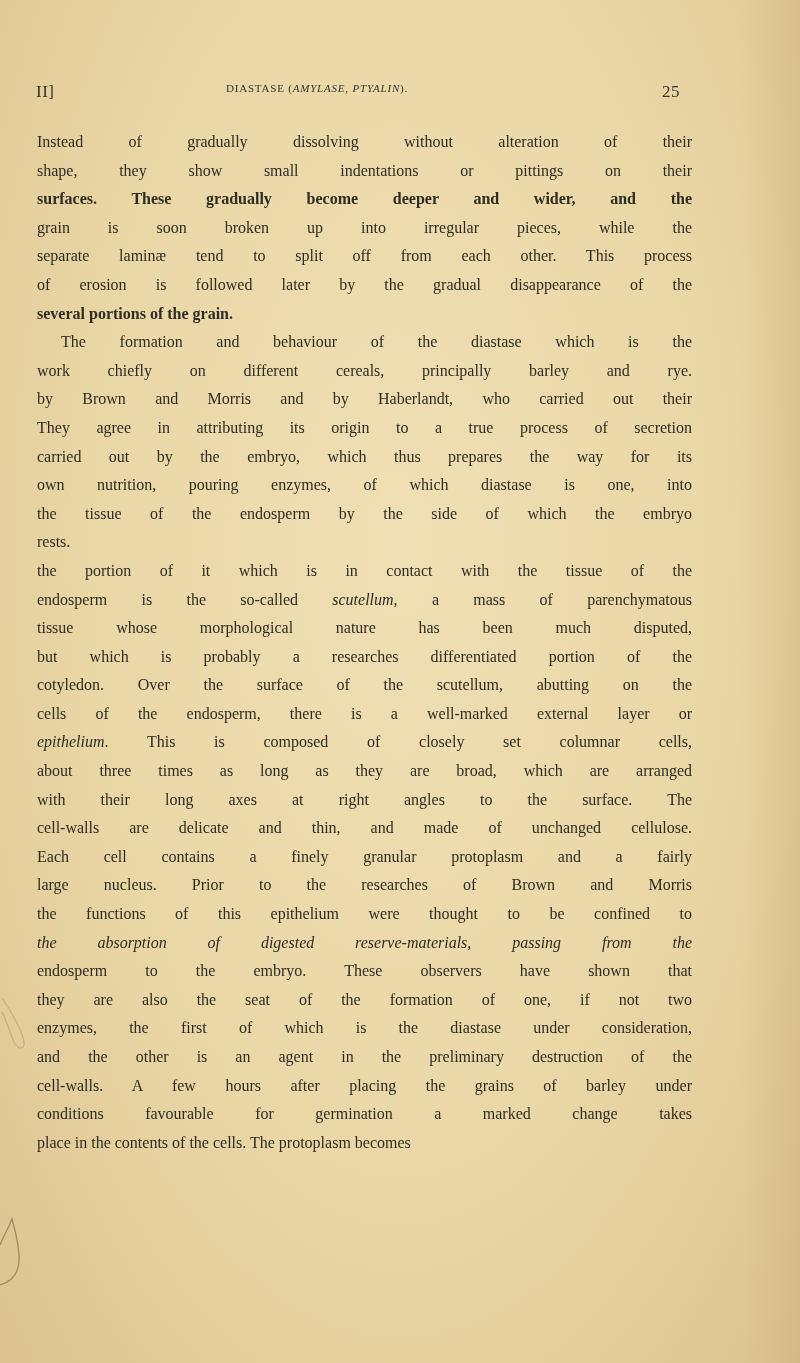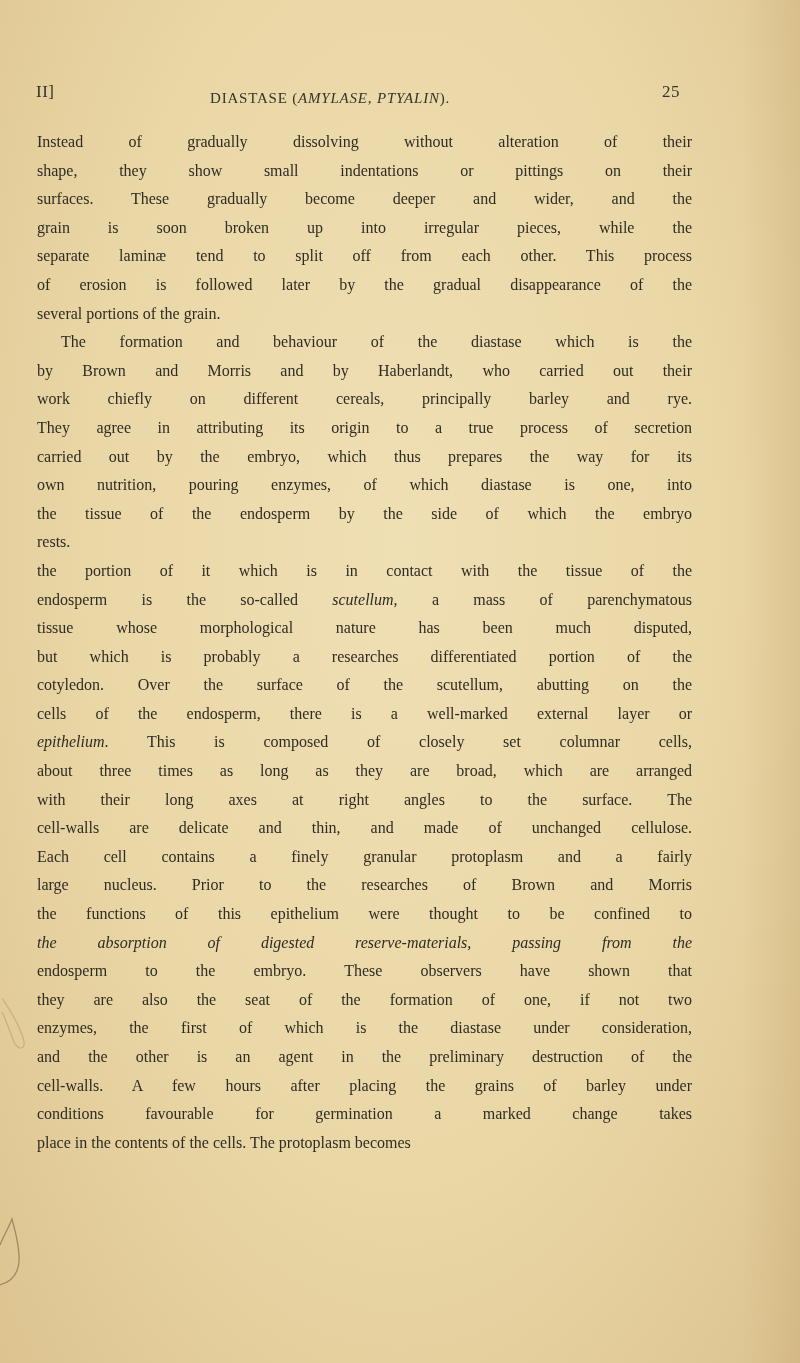--- a/index.html
+++ b/index.html
@@ -39,27 +39,26 @@
       letter-spacing: 0.5px;
       color: #35342a;
     }
     .running-head .chapter {
       position: absolute;
       left: 0;
       top: 0;
     }
     .running-head .title {
       position: absolute;
-      left: 174px;
+      left: 190px;
       top: 0;
       font-variant: small-caps;
       text-transform: uppercase;
-      font-size: 15px;
+      font-size: 11px;
       letter-spacing: 0.8px;
-      margin-top: 8px;
     }
     .running-head .title i {
       font-style: italic;
     }
     .running-head .folio {
       position: absolute;
       right: 12px;
       top: 0;
     }
     .body-text {
@@ -97,28 +96,28 @@
 
   <div class="running-head">
     <span class="chapter">II]</span>
     <span class="title"><span>DIASTASE (</span><i>AMYLASE, PTYALIN</i><span>).</span></span>
     <span class="folio">25</span>
   </div>
 
   <div class="body-text" id="body-text">
       <div class="line" style="white-space: normal;">Instead of gradually dissolving without alteration of their</div>
       <div class="line" style="white-space: normal;">shape, they show small indentations or pittings on their</div>
-      <div class="line" style="white-space: normal;">surfaces.  These gradually become deeper and wider, and the</div>
+      <div class="line" style="white-space: normal; font-weight: bold;">surfaces.  These gradually become deeper and wider, and the</div>
       <div class="line" style="white-space: normal;">grain is soon broken up into irregular pieces, while the</div>
       <div class="line" style="white-space: normal;">separate laminæ tend to split off from each other.  This process</div>
       <div class="line" style="white-space: normal;">of erosion is followed later by the gradual disappearance of the</div>
-      <div class="line end" style="white-space: normal;">several portions of the grain.</div>
+      <div class="line end" style="white-space: normal; font-weight: bold;">several portions of the grain.</div>
       <div class="line ind" style="white-space: normal;">The formation and behaviour of the diastase which is the</div>
+      <div class="line" style="white-space: normal;">work chiefly on different cereals, principally barley and rye.</div>
       <div class="line" style="white-space: normal;">by Brown and Morris and by Haberlandt, who carried out their</div>
-      <div class="line" style="white-space: normal;">work chiefly on different cereals, principally barley and rye.</div>
       <div class="line" style="white-space: normal;">They agree in attributing its origin to a true process of secretion</div>
       <div class="line" style="white-space: normal;">carried out by the embryo, which thus prepares the way for its</div>
       <div class="line" style="white-space: normal;">own nutrition, pouring enzymes, of which diastase is one, into</div>
       <div class="line" style="white-space: normal;">the tissue of the endosperm by the side of which the embryo</div>
       <div class="line end" style="white-space: normal;">rests.</div>
       <div class="line" style="white-space: normal;">the portion of it which is in contact with the tissue of the</div>
       <div class="line" style="white-space: normal;"><span>endosperm is the so-called </span><i>scutellum</i><span>, a mass of parenchymatous</span></div>
       <div class="line" style="white-space: normal;">tissue whose morphological nature has been much disputed,</div>
       <div class="line" style="white-space: normal;">but which is probably a researches differentiated portion of the</div>
       <div class="line" style="white-space: normal;">cotyledon.  Over the surface of the scutellum, abutting on the</div>

